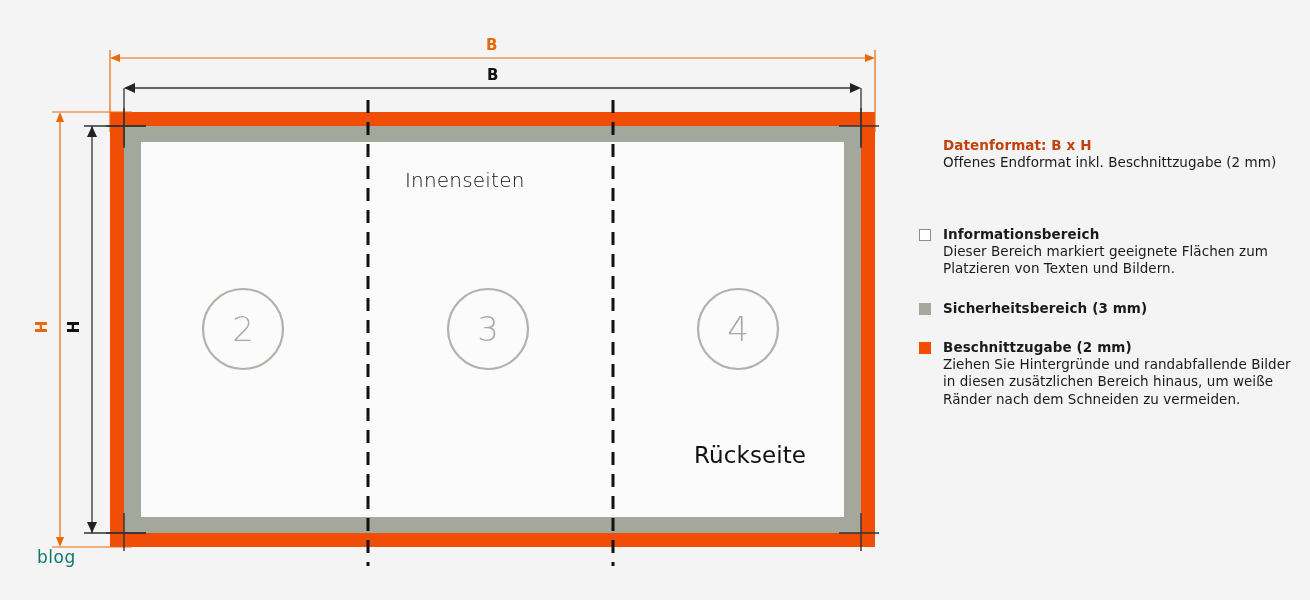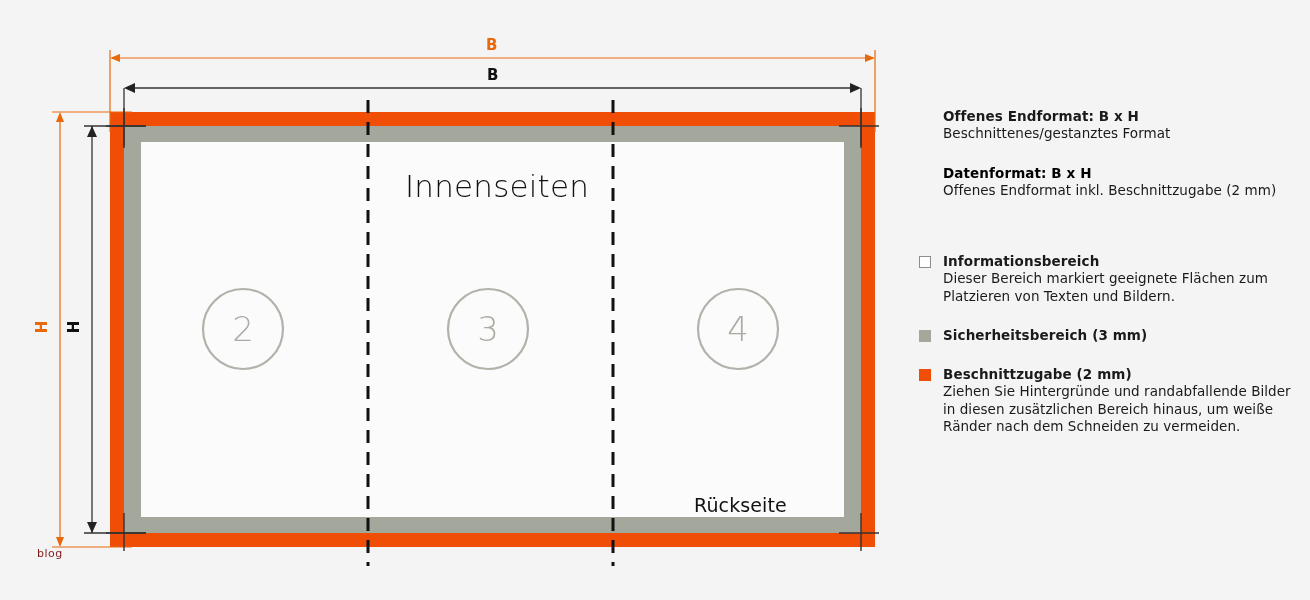--- a/index.html
+++ b/index.html
@@ -36,21 +36,21 @@
   }
   .legend-block { position: relative; }
 
   .lg-title {
     font-size: 13.5px;
     font-weight: bold;
     color: #1a1a1a;
     line-height: 17px;
     letter-spacing: 0.1px;
   }
-  .lg-title.accent { color: #000000; }
+  .lg-title.accent { color: #c2410c; margin-top: 7px; }
   .lg-body {
     font-size: 13.5px;
     color: #1a1a1a;
     line-height: 17.5px;
     letter-spacing: 0.05px;
   }
   .lg-indent { padding-left: 31px; }
 
   .swatch {
     position: absolute;
@@ -73,27 +73,27 @@
   }
 
   .gap-sm { height: 10px; }
   .gap-md { height: 22px; }
   .gap-lg { height: 21px; }
 
   
   .d-text { position: absolute; color: #111; white-space: nowrap; }
   .innenseiten {
     left: 405px; top: 168px;
-    font-size: 31px;
+    font-size: 20px;
     font-weight: 300;
     letter-spacing: 0.2px;
   }
   .rueckseite {
-    left: 694px; top: 494px;
-    font-size: 19px;
+    left: 694px; top: 442px;
+    font-size: 23px;
     letter-spacing: 0.1px;
   }
   .dim-label { position: absolute; font-size: 15px; font-weight: bold; }
   .dim-b-orange { left: 486px; top: 36px; color: #e8690b; }
   .dim-b-black  { left: 487px; top: 66px; color: #111; }
   .dim-h-orange {
     left: 36px; top: 318px; color: #e8690b;
     transform: rotate(-90deg); transform-origin: 50% 50%;
   }
   .dim-h-black {
@@ -104,22 +104,22 @@
     position: absolute;
     font-size: 34px;
     font-weight: 300;
     color: #a9aca3;
     text-align: center;
     width: 80px;
   }
   .watermark {
     position: absolute;
     left: 37px; top: 547px;
-    font-size: 11px;
-    color: #7f1d1d;
+    font-size: 17px;
+    color: #0f766e;
     letter-spacing: 0.5px;
   }
 </style>
 </head>
 <body>
 
 <div class="stage">
 
   <svg class="diagram" viewBox="0 0 1310 600">
 
@@ -193,24 +193,20 @@
 
   <div class="dim-label dim-b-orange">B</div>
   <div class="dim-label dim-b-black">B</div>
   <div class="dim-label dim-h-orange">H</div>
   <div class="dim-label dim-h-black">H</div>
 
   <div class="watermark">blog</div>
 
   <div class="legend">
 
-    <div class="legend-block">
-      <div class="lg-title lg-indent">Offenes Endformat: B x H</div>
-      <div class="lg-body lg-indent">Beschnittenes/gestanztes Format</div>
-    </div>
 
     <div class="gap-md"></div>
 
     <div class="legend-block">
       <div class="lg-title accent lg-indent">Datenformat: B x H</div>
       <div class="lg-body lg-indent">Offenes Endformat inkl. Beschnittzugabe (2 mm)</div>
     </div>
 
     <div class="gap-lg" style="height:54px;"></div>
 

